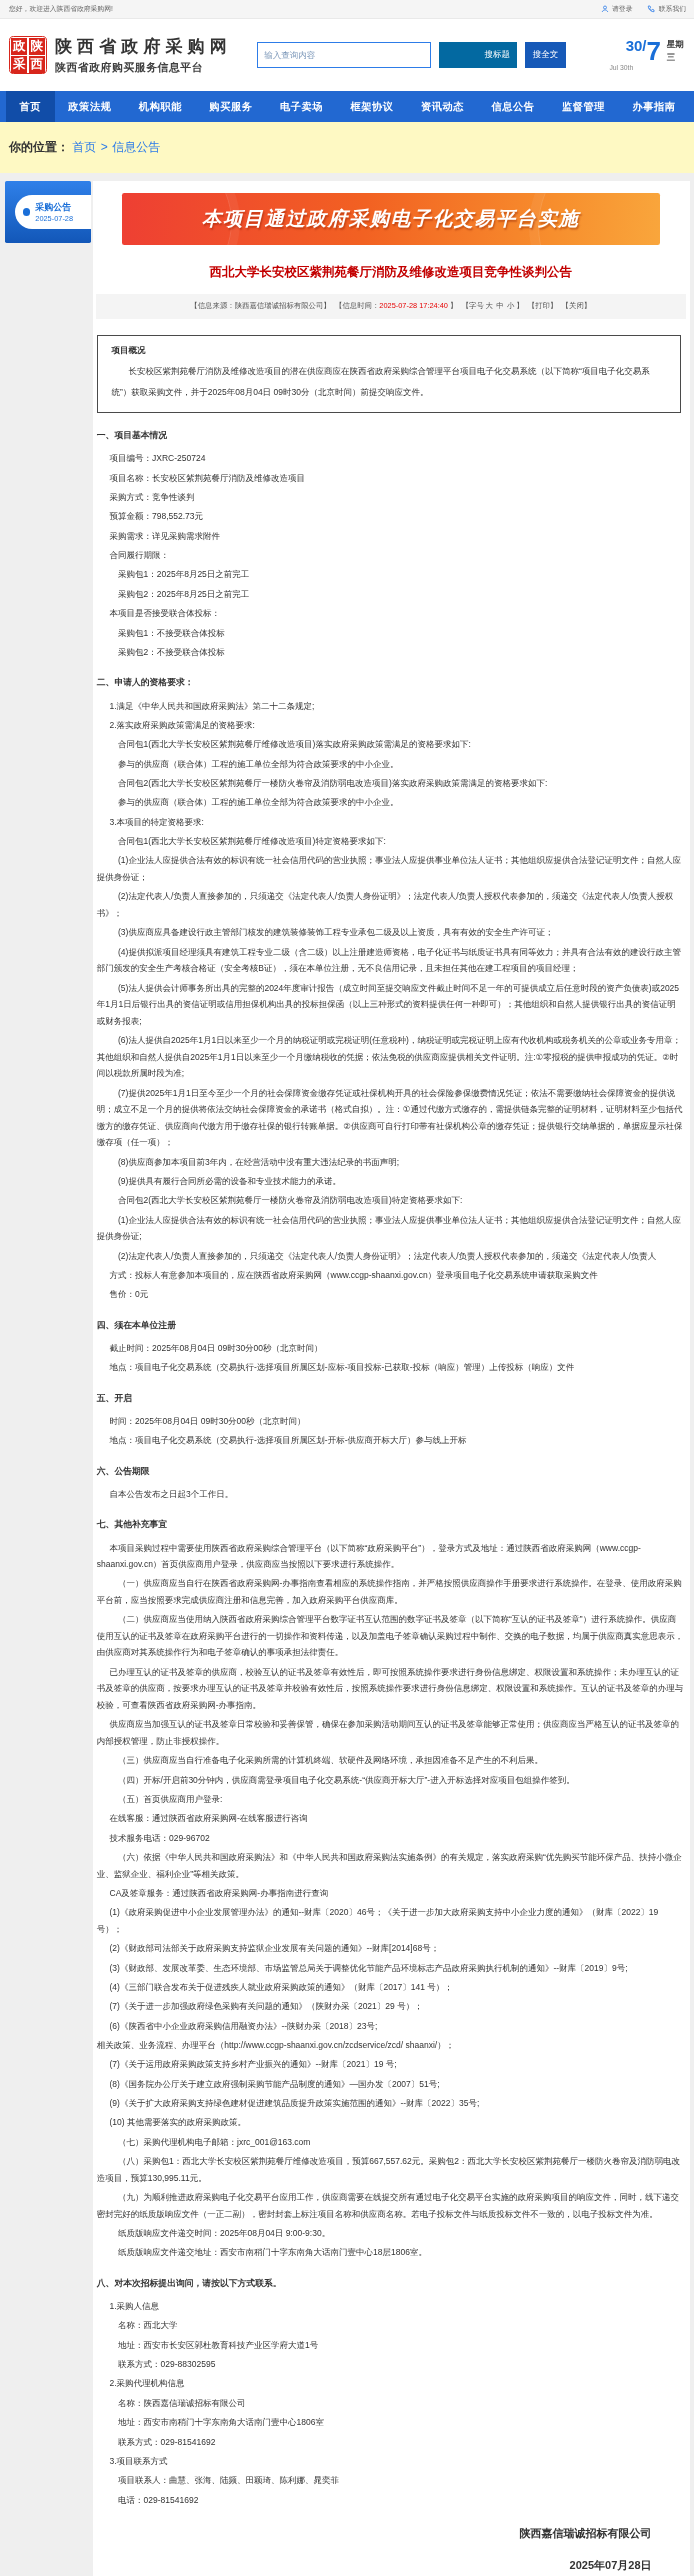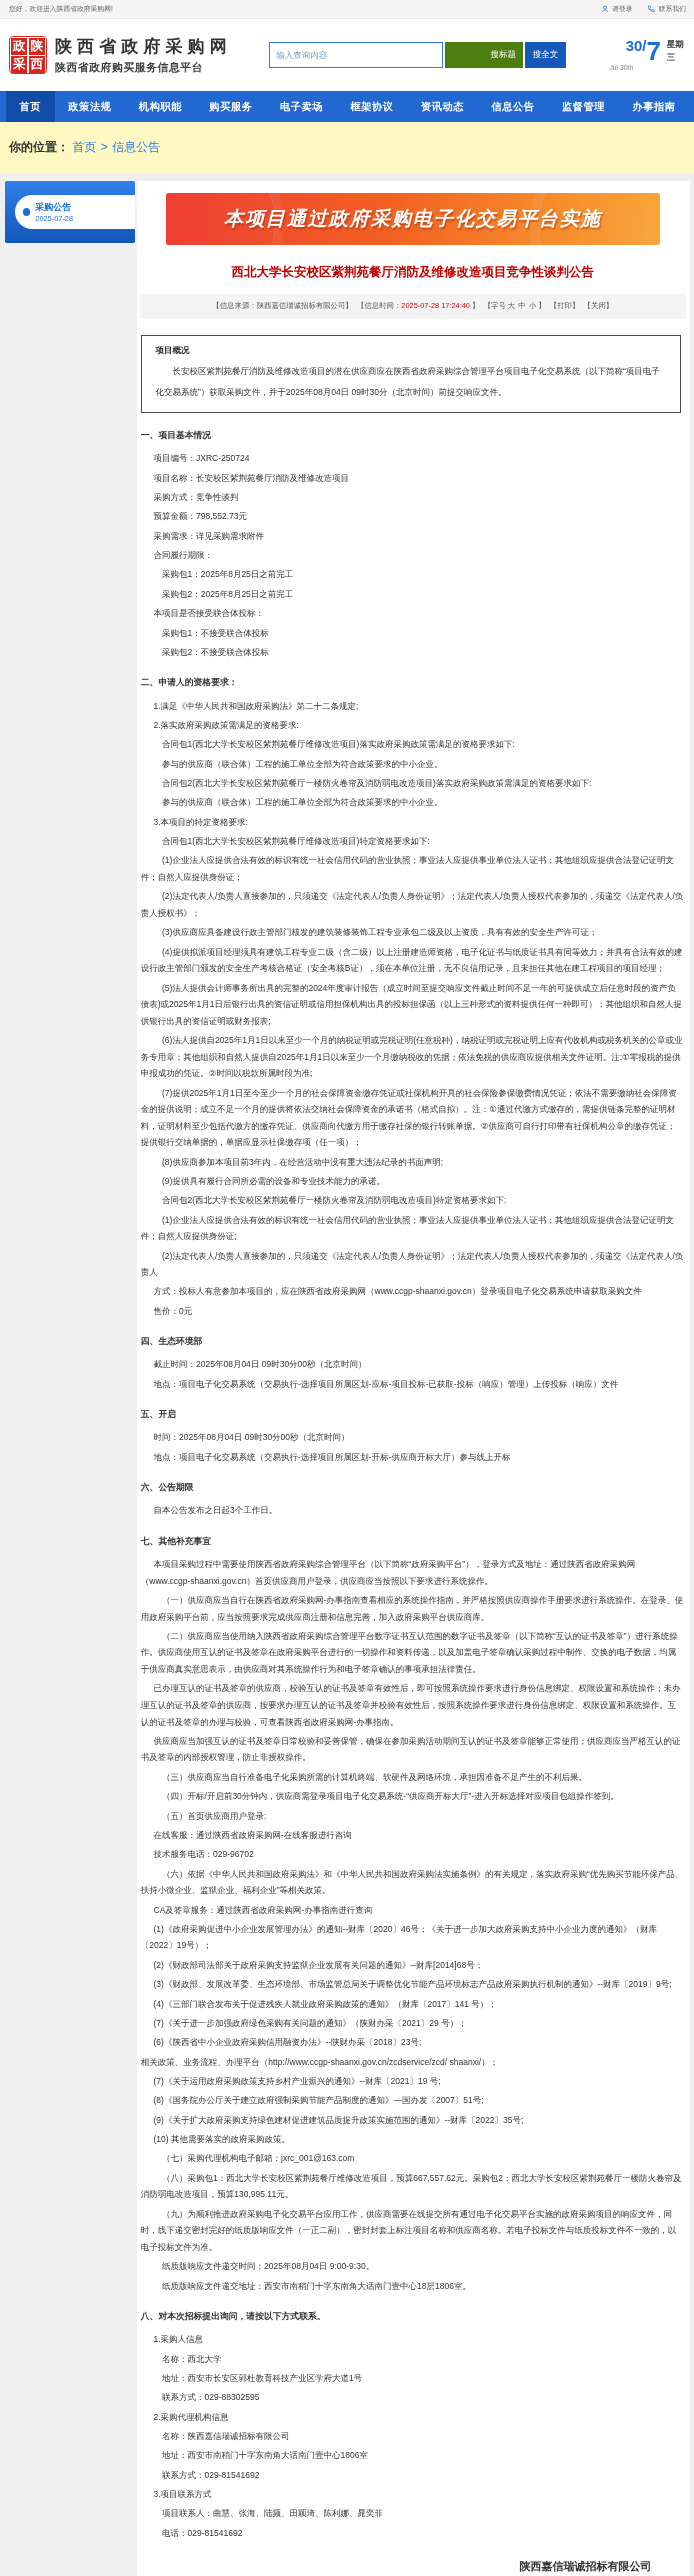--- a/index.html
+++ b/index.html
@@ -13,25 +13,25 @@
   .top-link svg { display:block; }
 
   
   .header { height:72px; display:flex; align-items:center; padding:0 9px; background:#fff; }
   .logo-seal { width:38px; height:38px; background:#fff; border:1.7px solid #d8261c; border-radius:4.6px; display:grid; grid-template-columns:1fr 1fr; grid-template-rows:1fr 1fr; gap:1.1px; padding:1.1px; flex:0 0 auto; }
   .logo-seal span { background:#d8261c; color:#fff; font-weight:bold; font-size:12.5px; display:flex; align-items:center; justify-content:center; font-family:"DejaVu Sans",sans-serif; }
   .site-names { margin-left:8px; }
   .site-title { font-size:17px; font-weight:bold; color:#333; letter-spacing:5.1px;font-family:Liberation Mono, monospace; }
   .site-subtitle { font-size:10.8px; font-weight:bold; color:#404040; margin-top:3.4px; letter-spacing:0.6px; }
   .header-right { margin-left:auto; display:flex; align-items:center; gap:16px; }
-  .searchbox { display:flex; gap:2px; }
+  .searchbox { display:flex; gap:8px; }
   .searchbox input { width:174px; height:26px; border:1.1px solid #2d7ce8; padding:0 6.8px; font-size:8.5px; color:#333; outline:none; font-family:inherit; }
   .searchbox input::placeholder { color:#7a96b8; }
   .btn-search { height:26px; padding:0 7.4px; border:none; color:#fff; font-size:8.5px; cursor:pointer; font-family:inherit; }
-  .btn-search.light { background:#4d7c0f;padding-left:46px; }
+  .btn-search.light { background:#0369a1;padding-left:46px; }
   .btn-search.dark { background:#1659b8; }
   .dateblock { display:flex; align-items:flex-start; gap:5.7px; }
   .date-nums { text-align:center; line-height:1; }
   .date-sm { font-size:15px; font-weight:bold; color:#1a6fd8; vertical-align:top;margin-left:44px; }
   .date-big { font-size:26px; font-weight:bold; color:#1a6fd8; }
   .date-en { font-size:6.8px; color:#888; margin-top:1.1px; }
   .date-week { width:19.3px; font-size:8.5px; font-weight:bold; color:#333; line-height:1.5; word-break:break-all; }
 
   
   .nav { background:#2268d1; height:31px; display:flex; align-items:stretch; justify-content:space-between; padding:0 5.7px; }
@@ -39,21 +39,21 @@
   .nav-item.active { background:#114da8; }
 
   
   .breadcrumb { padding:17px 9px; font-size:12px; color:#333; background:#fef9c3; }
   .breadcrumb .bc-prefix { font-weight:bold; }
   .breadcrumb a { color:#2d7ce8; text-decoration:none; cursor:pointer; }
   .breadcrumb .bc-sep { color:#2d7ce8; margin:0 1.1px; }
 
   
   .zone { background:#efefef; padding:8px 4.6px 15px; display:flex; gap:2.8px; align-items:flex-start; }
-  .side { width:130px; flex:0 0 auto; background:linear-gradient(180deg,#2f80e9,#1257b8); border-radius:1.7px; padding:13.7px 0 13.7px 10.2px; }
+  .side { width:86px; flex:0 0 auto; background:linear-gradient(180deg,#2f80e9,#1257b8); border-radius:1.7px; padding:13.7px 0 13.7px 10.2px; }
   .side-pill { background:#fff; border-radius:19.3px 0 0 19.3px; padding:5.7px 3.4px 5.7px 8px; display:flex; align-items:center; gap:5.1px; }
   .side-dot { width:7.4px; height:7.4px; border-radius:50%; background:#1a6fd8; flex:0 0 auto; }
   .side-cat { color:#1a6fd8; font-size:9px; font-weight:bold; line-height:1.4; }
   .side-date { color:#1a6fd8; font-size:7.4px; margin-top:1.1px; }
 
   .card { flex:1; background:#fff; padding:0 4.6px 17px 2.3px; min-width:0; }
   .banner { margin:11.4px 26px 0; height:52px; border-radius:2.3px; position:relative; overflow:hidden;
             background:linear-gradient(95deg,#ee3f33 0%,#f26122 45%,#f78e2d 80%,#f9a63c 100%);
             display:flex; align-items:center; justify-content:center; }
   .banner::before, .banner::after { content:""; position:absolute; border:1.1px solid rgba(255,255,255,.14); border-radius:50%; }
@@ -215,21 +215,21 @@
           <p class="blk-p i2">(5)法人提供会计师事务所出具的完整的2024年度审计报告（成立时间至提交响应文件截止时间不足一年的可提供成立后任意时段的资产负债表)或2025年1月1日后银行出具的资信证明或信用担保机构出具的投标担保函（以上三种形式的资料提供任何一种即可）；其他组织和自然人提供银行出具的资信证明或财务报表;</p>
           <p class="blk-p i2">(6)法人提供自2025年1月1日以来至少一个月的纳税证明或完税证明(任意税种)，纳税证明或完税证明上应有代收机构或税务机关的公章或业务专用章；其他组织和自然人提供自2025年1月1日以来至少一个月缴纳税收的凭据；依法免税的供应商应提供相关文件证明。注:①零报税的提供申报成功的凭证。②时间以税款所属时段为准;</p>
           <p class="blk-p i2">(7)提供2025年1月1日至今至少一个月的社会保障资金缴存凭证或社保机构开具的社会保险参保缴费情况凭证；依法不需要缴纳社会保障资金的提供说明；成立不足一个月的提供将依法交纳社会保障资金的承诺书（格式自拟）。注：①通过代缴方式缴存的，需提供链条完整的证明材料，证明材料至少包括代缴方的缴存凭证、供应商向代缴方用于缴存社保的银行转账单据。②供应商可自行打印带有社保机构公章的缴存凭证；提供银行交纳单据的，单据应显示社保缴存项（任一项）；</p>
           <p class="blk-p i2">(8)供应商参加本项目前3年内，在经营活动中没有重大违法纪录的书面声明;</p>
           <p class="blk-p i2">(9)提供具有履行合同所必需的设备和专业技术能力的承诺。</p>
           <p class="blk-p i2">合同包2(西北大学长安校区紫荆苑餐厅一楼防火卷帘及消防弱电改造项目)特定资格要求如下:</p>
           <p class="blk-p i2">(1)企业法人应提供合法有效的标识有统一社会信用代码的营业执照；事业法人应提供事业单位法人证书；其他组织应提供合法登记证明文件；自然人应提供身份证;</p>
           <p class="blk-p i2">(2)法定代表人/负责人直接参加的，只须递交《法定代表人/负责人身份证明》；法定代表人/负责人授权代表参加的，须递交《法定代表人/负责人</p>
           <p class="blk-p i1">方式：投标人有意参加本项目的，应在陕西省政府采购网（www.ccgp-shaanxi.gov.cn）登录项目电子化交易系统申请获取采购文件</p>
           <p class="blk-p i1">售价：0元</p>
-          <p class="blk-h">四、生态环境部</p>
+          <p class="blk-h">四、须在本单位注册</p>
           <p class="blk-p i1">截止时间：2025年08月04日 09时30分00秒（北京时间）</p>
           <p class="blk-p i1">地点：项目电子化交易系统（交易执行-选择项目所属区划-应标-项目投标-已获取-投标（响应）管理）上传投标（响应）文件</p>
           <p class="blk-h">五、开启</p>
           <p class="blk-p i1">时间：2025年08月04日 09时30分00秒（北京时间）</p>
           <p class="blk-p i1">地点：项目电子化交易系统（交易执行-选择项目所属区划-开标-供应商开标大厅）参与线上开标</p>
           <p class="blk-h">六、公告期限</p>
           <p class="blk-p i1">自本公告发布之日起3个工作日。</p>
           <p class="blk-h">七、其他补充事宜</p>
           <p class="blk-p i1">本项目采购过程中需要使用陕西省政府采购综合管理平台（以下简称“政府采购平台”），登录方式及地址：通过陕西省政府采购网（www.ccgp-shaanxi.gov.cn）首页供应商用户登录，供应商应当按照以下要求进行系统操作。</p>
           <p class="blk-p i2">（一）供应商应当自行在陕西省政府采购网-办事指南查看相应的系统操作指南，并严格按照供应商操作手册要求进行系统操作。在登录、使用政府采购平台前，应当按照要求完成供应商注册和信息完善，加入政府采购平台供应商库。</p>

